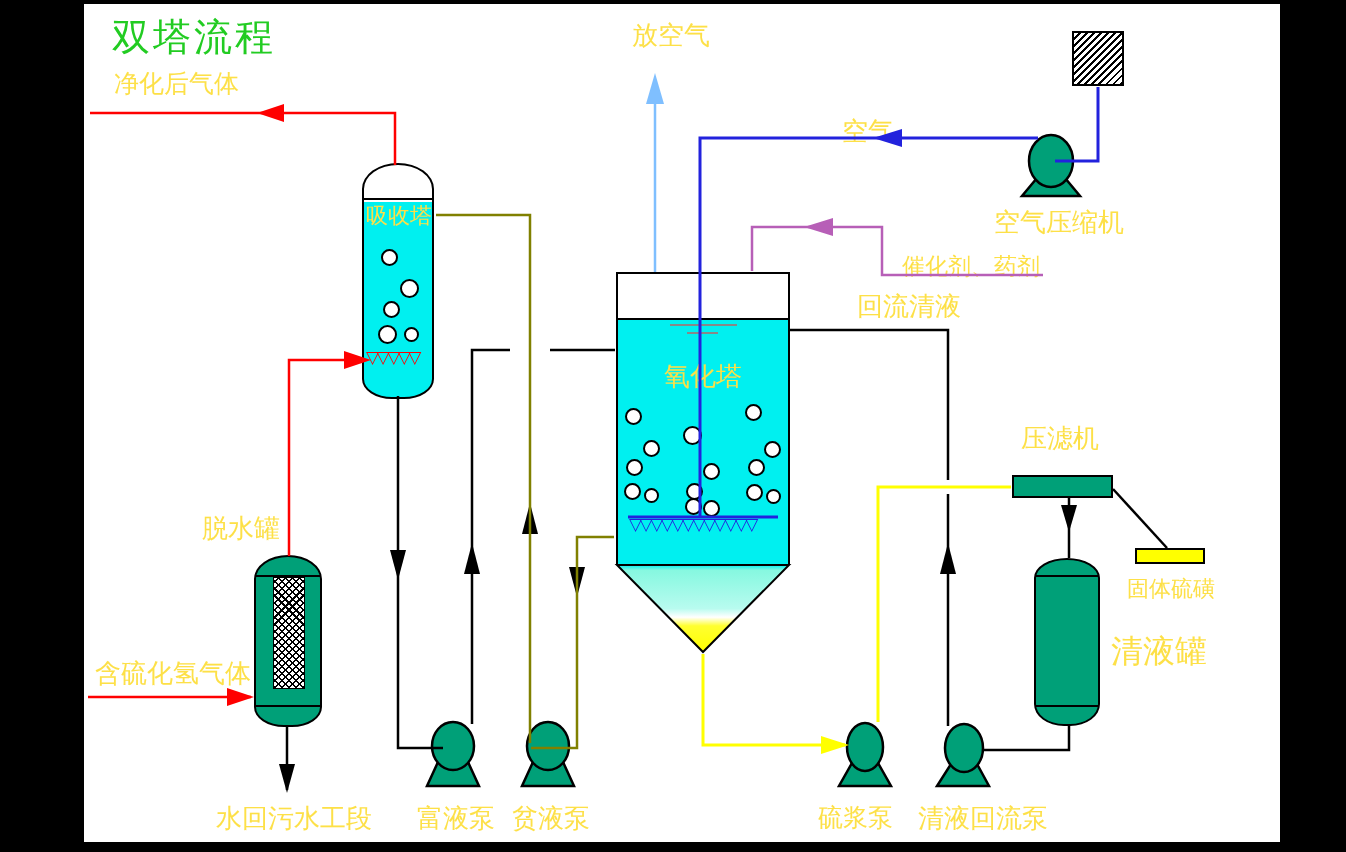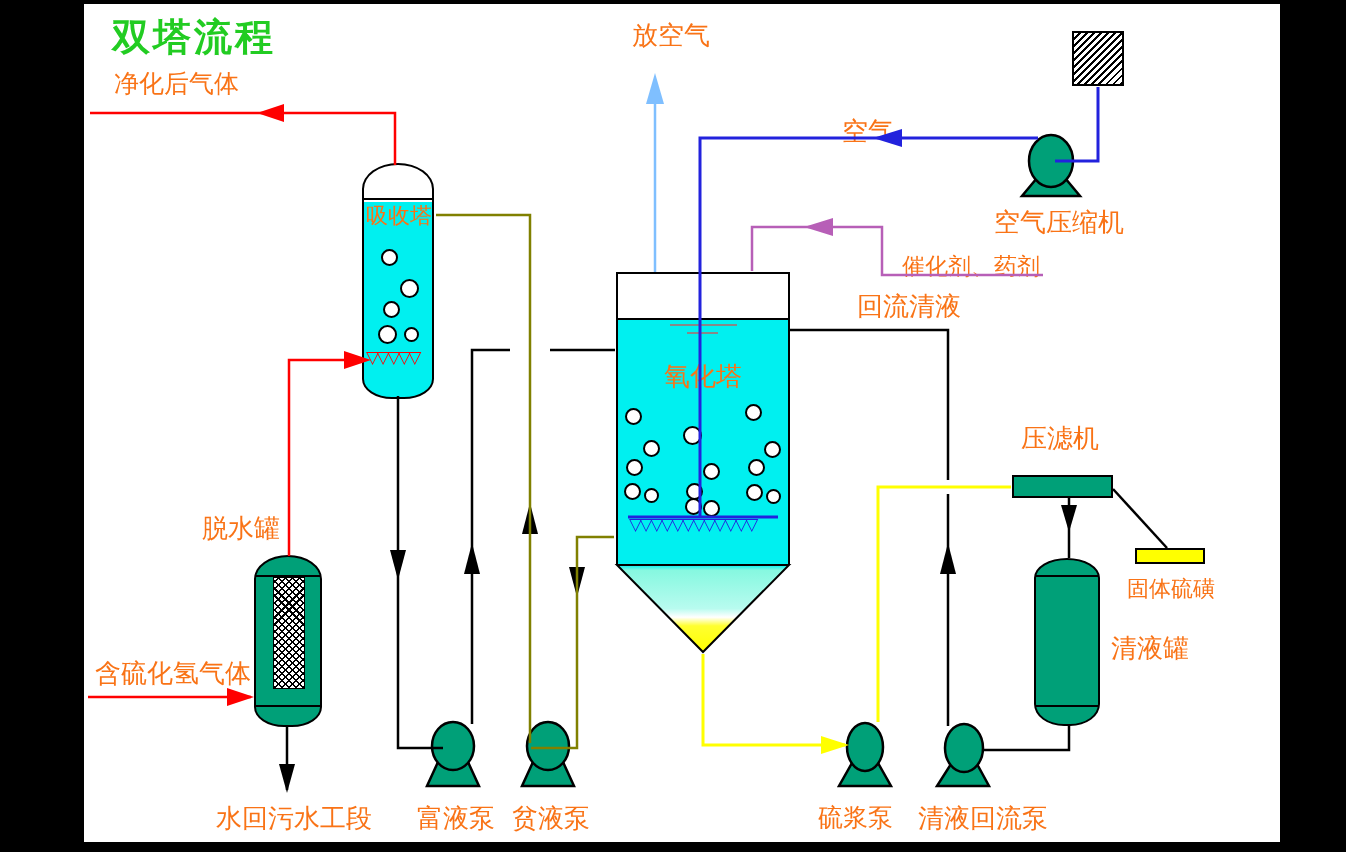--- a/index.html
+++ b/index.html
@@ -1,22 +1,22 @@
 <!DOCTYPE html>
 <html><head>
 <meta charset="utf-8">
 <style>
   html,body{margin:0;padding:0;}
   body{
     width:1346px;height:852px;position:relative;background:#000;
     font-family:"DejaVu Sans",sans-serif;overflow:hidden;
   }
   .paper{position:absolute;left:84px;top:4px;width:1196px;height:838px;background:#fff;z-index:0;}
-  .lbl{position:absolute;color:#f97316;white-space:nowrap;z-index:4;line-height:1.05;}
-  .title{position:absolute;left:112px;top:12px;font-size:38px;font-weight:bold;letter-spacing:3px;z-index:4;white-space:nowrap;}
+  .lbl{position:absolute;color:#fde047;white-space:nowrap;z-index:4;line-height:1.05;}
+  .title{position:absolute;left:112px;top:12px;font-size:38px;font-weight:normal;letter-spacing:3px;z-index:4;white-space:nowrap;}
   .vessel{position:absolute;box-sizing:border-box;border:2px solid #000;z-index:1;}
   .absorber{left:362px;top:163px;width:72px;height:236px;
     border-radius:36px 36px 30px 30px / 26px 26px 20px 20px;
     background:linear-gradient(#fff 0 37px,#00F0F0 37px);}
   .dehytank{left:254px;top:555px;width:68px;height:172px;
     border-radius:34px 34px 30px 30px / 24px 24px 20px 20px;background:#00A078;}
   .cleartank{left:1034px;top:558px;width:66px;height:168px;
     border-radius:33px 33px 30px 30px / 20px 20px 22px 22px;background:#00A078;}
   .oxidizer{left:616px;top:272px;width:174px;height:293px;border-bottom:none;
     background:linear-gradient(#fff 0 46px,#00F0F0 46px);}
@@ -95,21 +95,21 @@
 <div class="lbl" style="left:632px;top:22px;font-size:26px;">放空气</div>
 <div class="lbl" style="left:842px;top:98px;font-size:26px;margin-top:20px;">空气</div>
 <div class="lbl" style="left:994px;top:209px;font-size:26px;">空气压缩机</div>
 <div class="lbl" style="left:902px;top:236px;font-size:23px;margin-top:18px;">催化剂、药剂</div>
 <div class="lbl" style="left:836px;top:293px;font-size:26px;margin-left:21px;">回流清液</div>
 <div class="lbl" style="left:664px;top:363px;font-size:26px;">氧化塔</div>
 <div class="lbl" style="left:202px;top:515px;font-size:26px;">脱水罐</div>
 <div class="lbl" style="left:95px;top:660px;font-size:26px;">含硫化氢气体</div>
 <div class="lbl" style="left:1021px;top:425px;font-size:26px;">压滤机</div>
 <div class="lbl" style="left:1127px;top:577px;font-size:22px;">固体硫磺</div>
-<div class="lbl" style="left:1111px;top:635px;font-size:26px;">清液罐</div>
+<div class="lbl" style="left:1111px;top:635px;font-size:32px;">清液罐</div>
 <div class="lbl" style="left:216px;top:805px;font-size:26px;">水回污水工段</div>
 <div class="lbl" style="left:417px;top:805px;font-size:26px;">富液泵</div>
 <div class="lbl" style="left:512px;top:805px;font-size:26px;">贫液泵</div>
 <div class="lbl" style="left:818px;top:805px;font-size:25px;">硫浆泵</div>
 <div class="lbl" style="left:918px;top:805px;font-size:26px;">清液回流泵</div>
 
 <svg class="overlay" width="1346" height="852" viewBox="0 0 1346 852">
   <defs>
     <linearGradient id="coneGrad" x1="0" y1="0" x2="0" y2="1">
       <stop offset="0" stop-color="#00F0F0"></stop>

